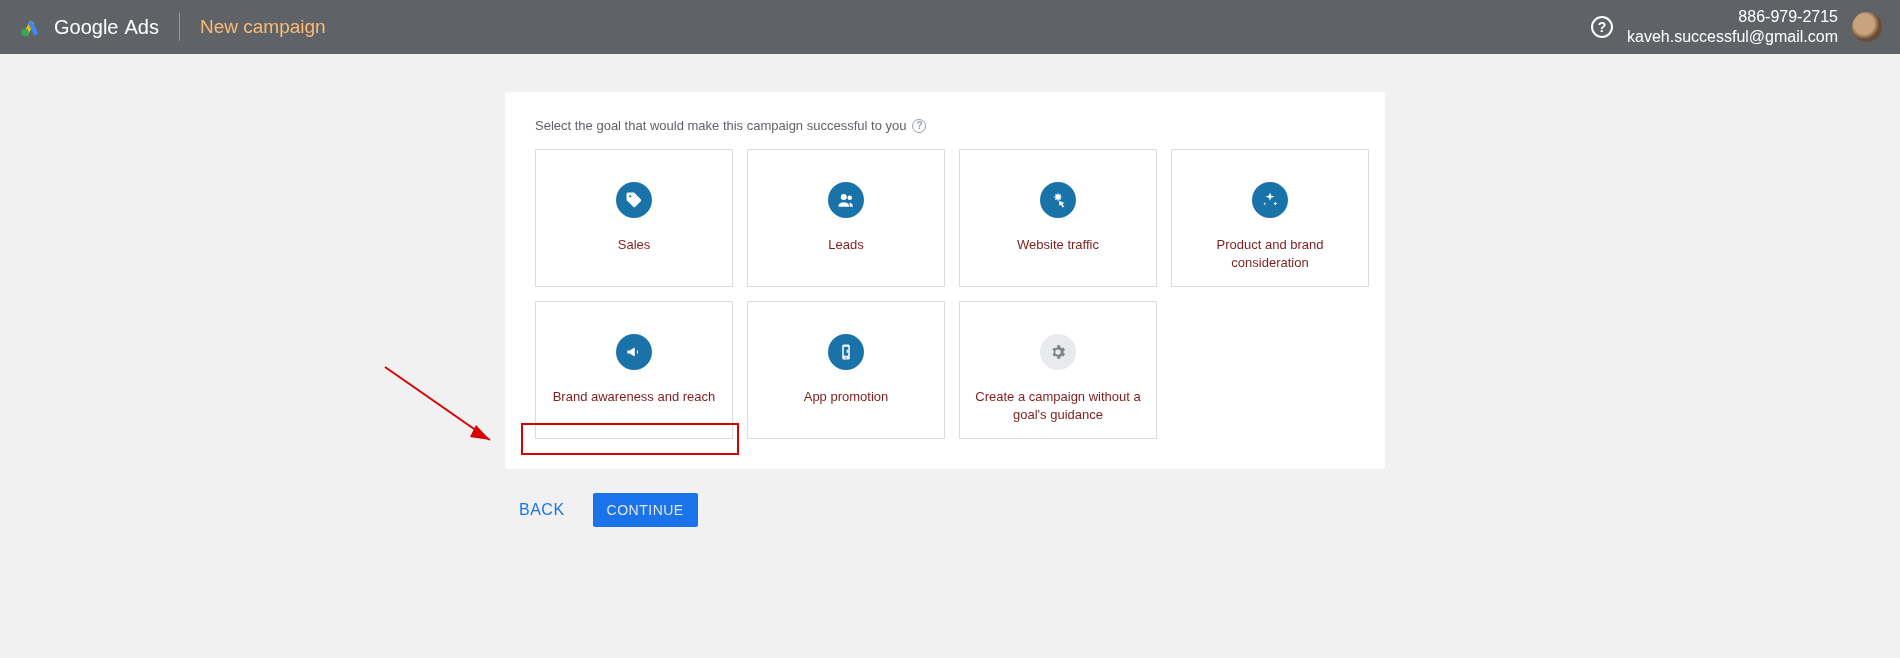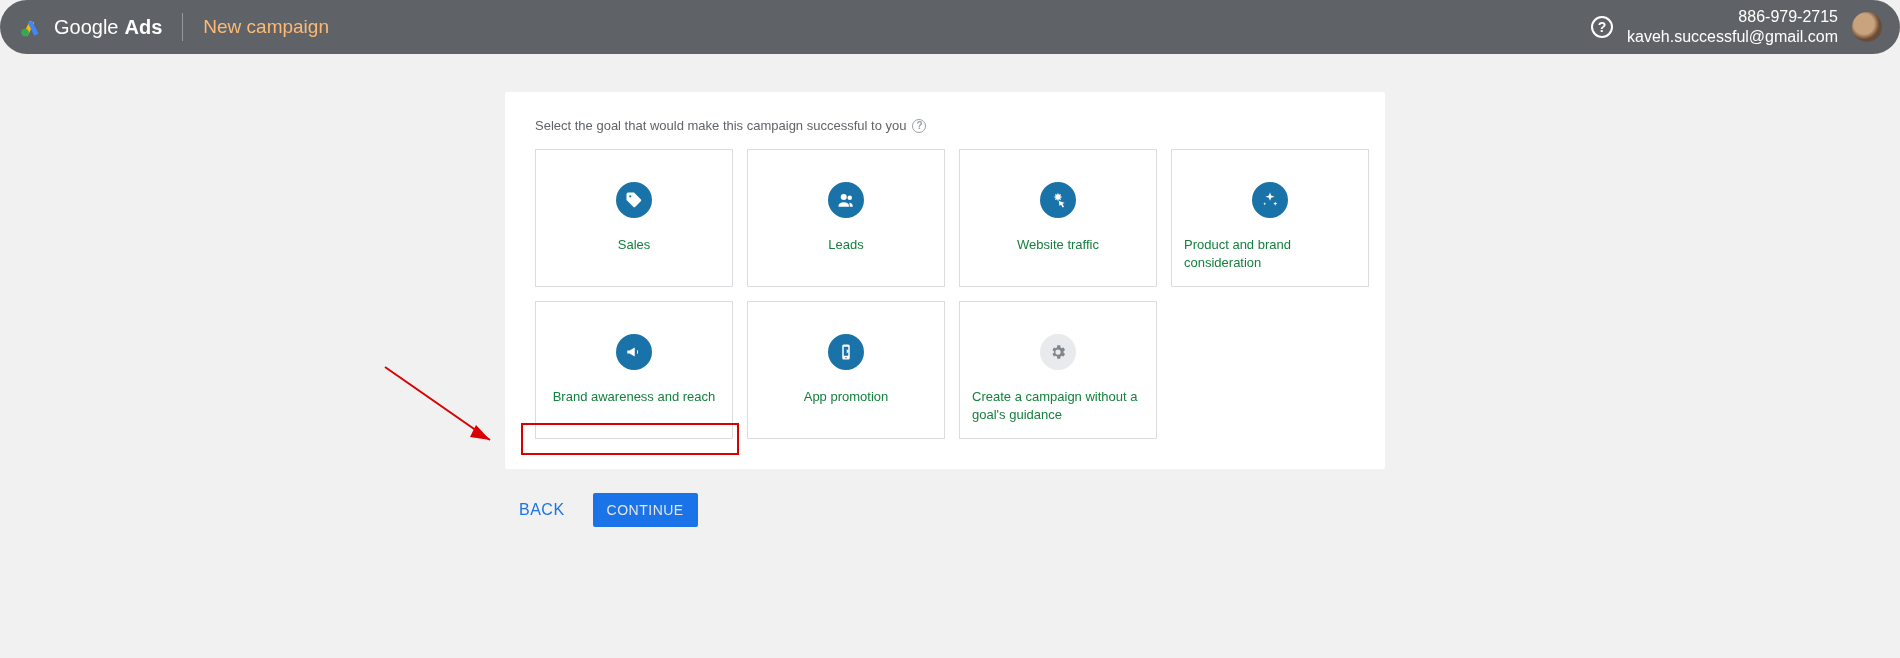--- a/index.html
+++ b/index.html
@@ -6,27 +6,26 @@
     body { font-family: Arial, "Helvetica Neue", sans-serif; background: #f1f1f1; min-height: 658px; }
 
     
     .header {
       background: #5f6368;
       height: 54px;
       display: flex;
       align-items: center;
       padding: 0 18px;
       color: #fff;
-      border-radius: 27px;
     }
     .logo-wrap { display: flex; align-items: center; gap: 10px; }
     .logo-icon { width: 26px; height: 26px; }
     .brand { display: flex; align-items: baseline; font-size: 20px; font-weight: 400; gap: 6px; }
     .brand-g { font-weight: 500; }
-    .brand-ads { font-weight: 700; }
+    .brand-ads { font-weight: 400; }
     .vline { width: 1px; height: 28px; background: rgba(255,255,255,0.35); margin: 0 20px; }
     .page-title { font-size: 19px; font-weight: 400; color: #fdba74; }
     .header-right { margin-left: auto; display: flex; align-items: center; gap: 14px; }
     .help-icon {
       width: 22px; height: 22px; border-radius: 50%;
       border: 2px solid #fff; display: flex; align-items: center; justify-content: center;
       font-size: 14px; font-weight: 700; color: #fff;
     }
     .acct { text-align: right; font-size: 16px; line-height: 1.25; }
     .avatar {
@@ -75,22 +74,22 @@
       width: 36px; height: 36px; border-radius: 50%;
       background: #1a73a8;
       display: flex; align-items: center; justify-content: center;
       margin-bottom: 18px;
     }
     .goal-icon.gray { background: #e8eaed; }
     .goal-icon svg { width: 18px; height: 18px; fill: #fff; }
     .goal-icon.gray svg { fill: #80868b; }
     .goal-label {
       font-size: 13px;
-      color: #15803d;
-      text-align: left;
+      color: #7f1d1d;
+      text-align: center;
       padding: 0 12px;
       line-height: 1.35;
     }
     .alt-link {
       display: inline-block;
       margin-top: 18px;
       font-size: 13px;
       color: #1a73e8;
       padding: 8px 20px;
       cursor: pointer;

